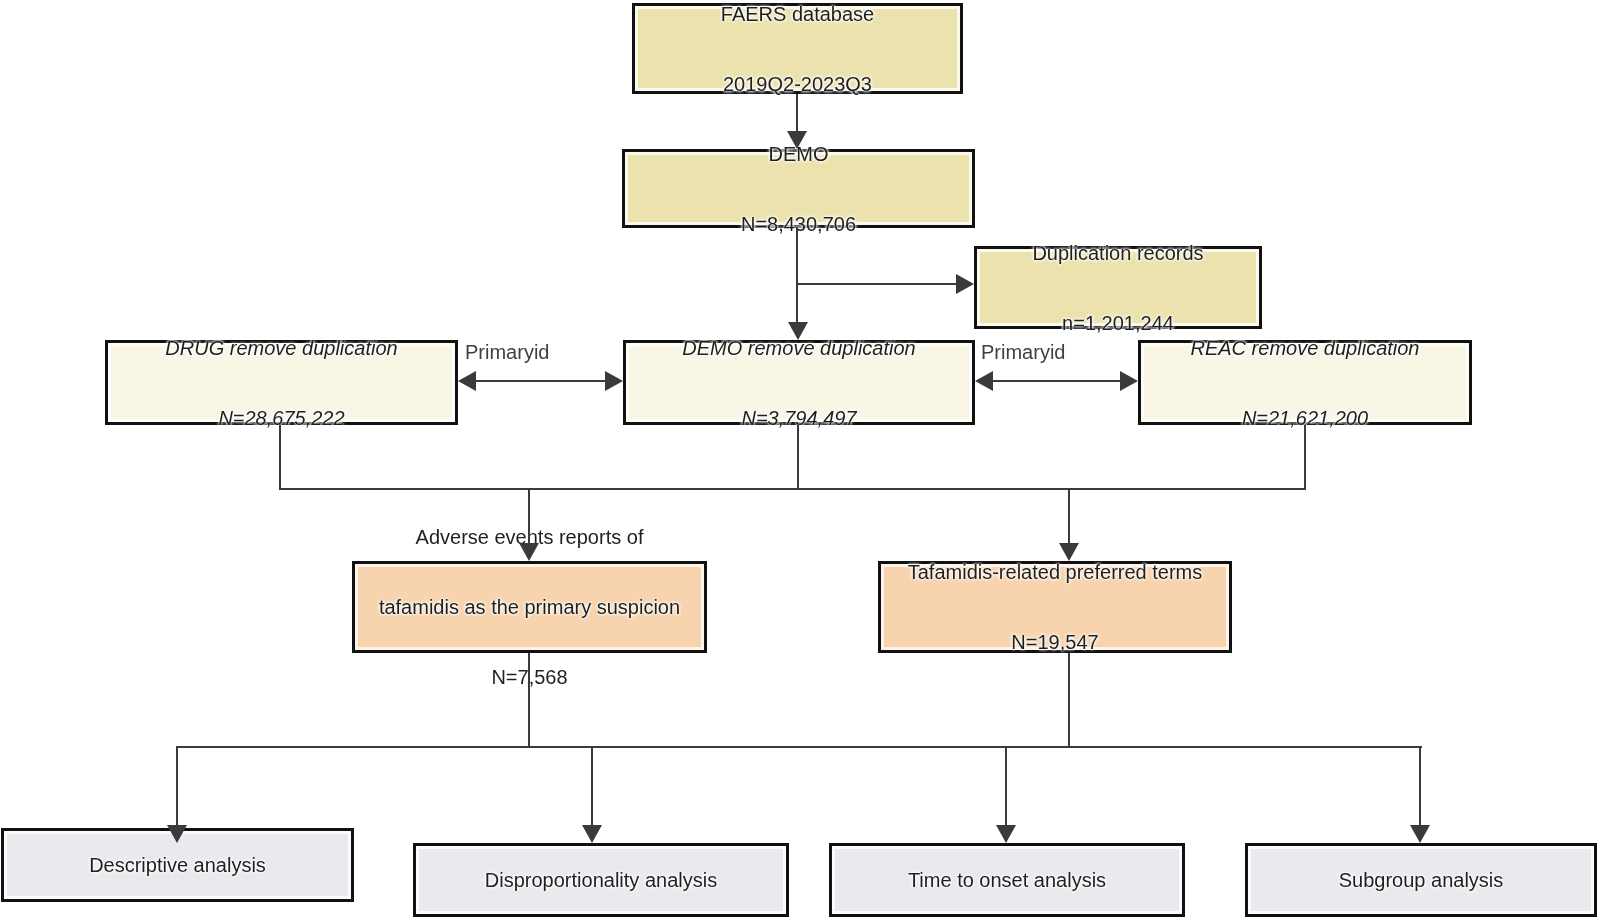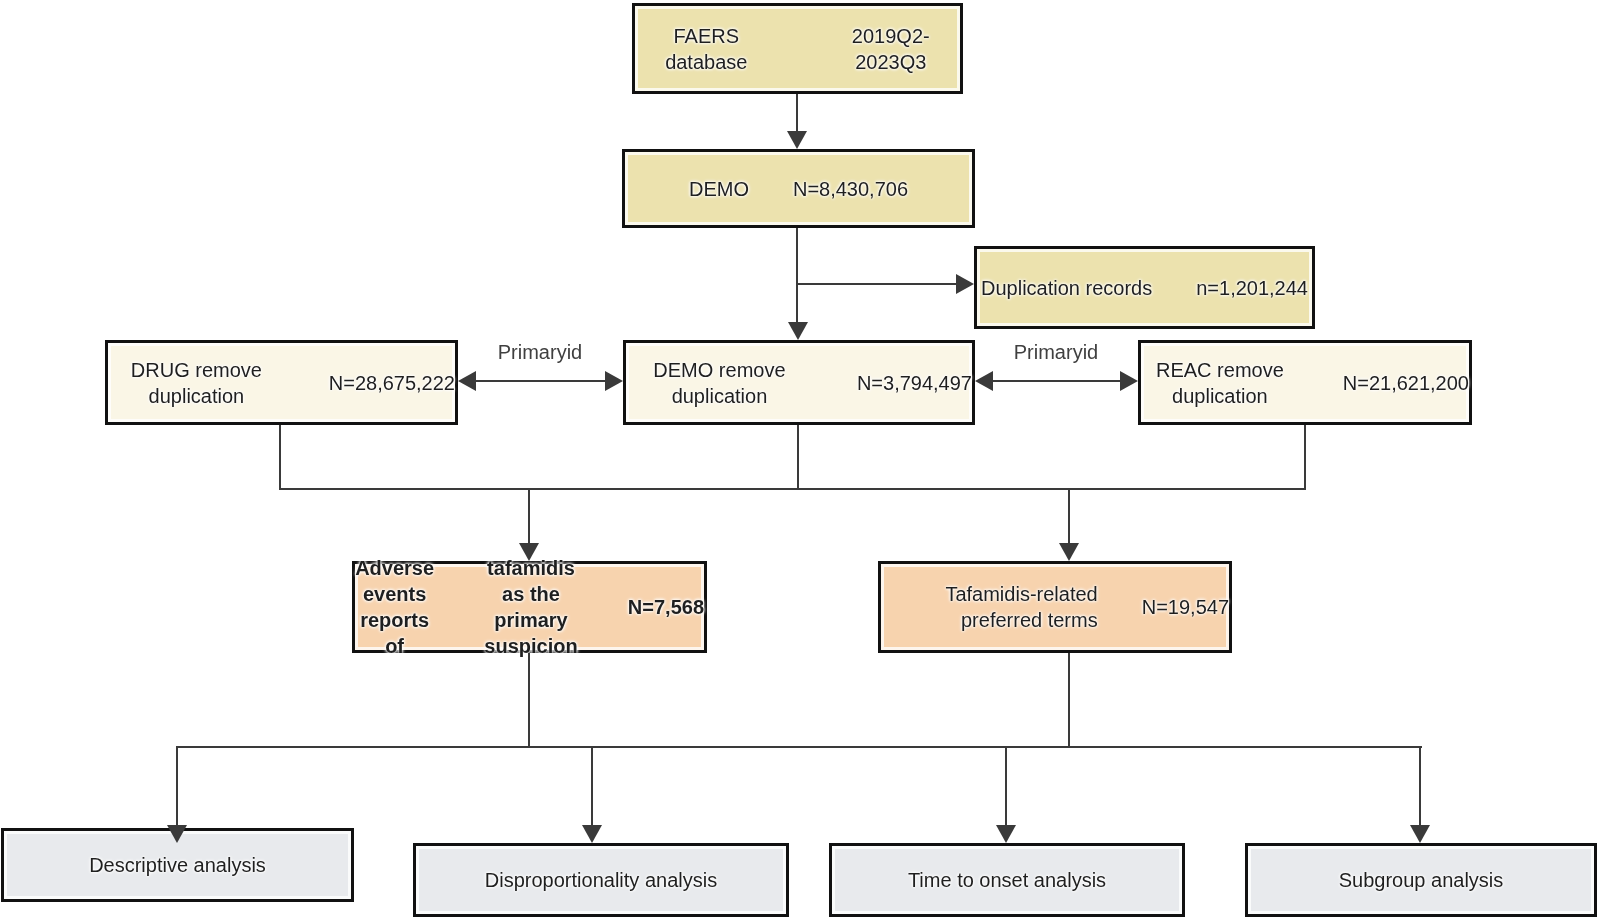--- a/index.html
+++ b/index.html
@@ -20,43 +20,43 @@
     font-family:"Liberation Sans", sans-serif;
     overflow:hidden;
   }
   .canvas{position:relative;width:1600px;height:922px;background:var(--background);}
   .node{
     position:absolute;
     box-sizing:border-box;
     border:3px solid var(--box-border);
     box-shadow: inset 0 0 0 3px rgba(255,255,255,0.78);
     display:flex;
-    flex-direction:row;
+    flex-direction:column;
     align-items:center;
     justify-content:center;
     text-align:center;
     color:var(--text);
     font-size:20px;
     line-height:26px;
     text-shadow:0 0 3px #fff,0 0 3px #fff,0 0 4px #fff;
     gap:44px;
   }
   .khaki{background:var(--khaki-fill);}
-  .cream{background:var(--cream-fill);}
+  .cream{background:var(--cream-fill);font-style:italic;}
   .orange{background:var(--orange-fill);}
   .gray{background:var(--gray-fill);}
 
   
   #n-faers       {left:632px;  top:3px;   width:331px; height:91px;}
   #n-demo        {left:622px;  top:149px; width:353px; height:79px;}
-  #n-dup         {left:974px;  top:246px; width:341px; height:83px;}
+  #n-dup         {left:974px;  top:246px; width:288px; height:83px;}
   #n-drug        {left:105px;  top:340px; width:353px; height:85px;}
   #n-demo2       {left:623px;  top:340px; width:352px; height:85px;justify-content:center;}
   #n-reac        {left:1138px; top:340px; width:334px; height:85px;}
-  #n-adverse     {left:352px;  top:561px; width:355px; height:92px;font-weight:bold;}
+  #n-adverse     {left:352px;  top:561px; width:355px; height:92px;}
   #n-preferred   {left:878px;  top:561px; width:354px; height:92px;text-align:right;}
   #n-descriptive {left:1px;    top:828px; width:353px; height:74px;}
   #n-dispro      {left:413px;  top:843px; width:376px; height:74px;}
   #n-tto         {left:829px;  top:843px; width:356px; height:74px;}
   #n-subgroup    {left:1245px; top:843px; width:352px; height:74px;}
 
   
   .line{position:absolute;background:var(--connector);}
   .arrow{position:absolute;width:0;height:0;}
   .arrow.down{border-left:10px solid transparent;border-right:10px solid transparent;border-top:18px solid var(--connector);}
@@ -94,21 +94,20 @@
   #s11c{left:1005px;top:748px;width:2px;    height:79px;}
   #s11d{left:1419px;top:748px;width:2px;    height:79px;}
   #a8 {left:167px; top:825px;}
   #a9 {left:582px; top:825px;}
   #a10{left:996px; top:825px;}
   #a11{left:1410px;top:825px;}
 
   .edge-label{
     position:absolute;
     width:150px;
-    text-align:center;
     font-size:20px;
     color:var(--edge-label-text);
     text-shadow:0 0 3px #fff,0 0 3px #fff;
   }
   #lbl-left {left:465px; top:341px;}
   #lbl-right{left:981px; top:341px;}
 </style>
 </head>
 <body>
 

